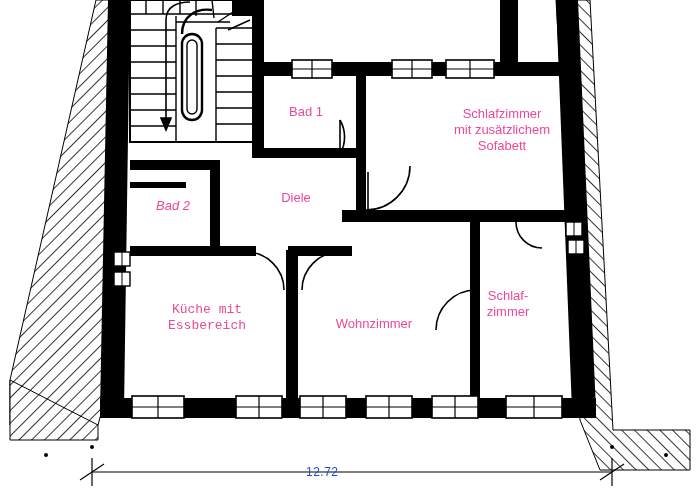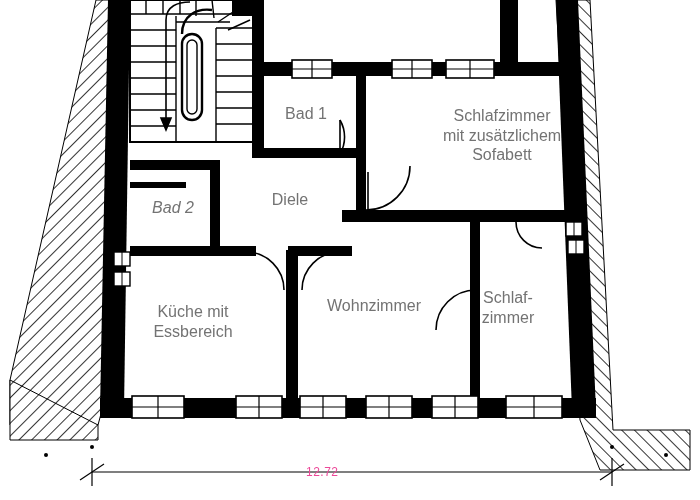--- a/index.html
+++ b/index.html
@@ -6,30 +6,30 @@
   body {
     width:700px; height:500px;
     background:#ffffff;
     font-family:"Liberation Sans", sans-serif;
     overflow:hidden;
     position:relative;
   }
   #plan { position:absolute; left:0; top:0; width:700px; height:500px; }
   .room-label {
     position:absolute;
-    color:#737373;
+    color:#ec4899;
     font-family:"Liberation Sans", sans-serif;
     text-align:center;
     line-height:1.22;
     white-space:pre-line;
-    font-size:16px;
+    font-size:13px;
   }
   .dim-label {
     position:absolute;
-    color:#ec4899;
+    color:#1d4ed8;
     font-family:"Liberation Sans", sans-serif;
     font-size:12px;
     letter-spacing:0.5px;
   }
 </style>
 </head>
 <body>
 
 <svg id="plan" viewBox="0 0 700 500">
   <defs>
@@ -235,20 +235,20 @@
     <circle cx="612" cy="447" r="2"></circle>
     <circle cx="666" cy="455" r="2"></circle>
   </g>
 </svg>
 
 <div class="room-label" style="left:271px; top:104px; width:70px;">Bad 1</div>
 <div class="room-label" style="left:432px; top:106px; width:140px;">Schlafzimmer
 mit zusätzlichem
 Sofabett</div>
 <div class="room-label" style="left:143px; top:198px; width:60px;font-style:italic;">Bad 2</div>
-<div class="room-label" style="left:260px; top:190px; width:60px;text-align:center;">Diele</div>
-<div class="room-label" style="left:143px; top:302px; width:100px;">Küche mit
+<div class="room-label" style="left:266px; top:190px; width:60px;text-align:center;">Diele</div>
+<div class="room-label" style="left:157px; top:302px; width:100px;font-family:Liberation Mono, monospace;">Küche mit
 Essbereich</div>
-<div class="room-label" style="left:326px; top:296px; width:96px;">Wohnzimmer</div>
+<div class="room-label" style="left:326px; top:316px; width:96px;">Wohnzimmer</div>
 <div class="room-label" style="left:474px; top:288px; width:68px;">Schlaf-
 zimmer</div>
 
 <div class="dim-label" style="left:306px; top:465px;">12.72</div>
 
 </body></html>

